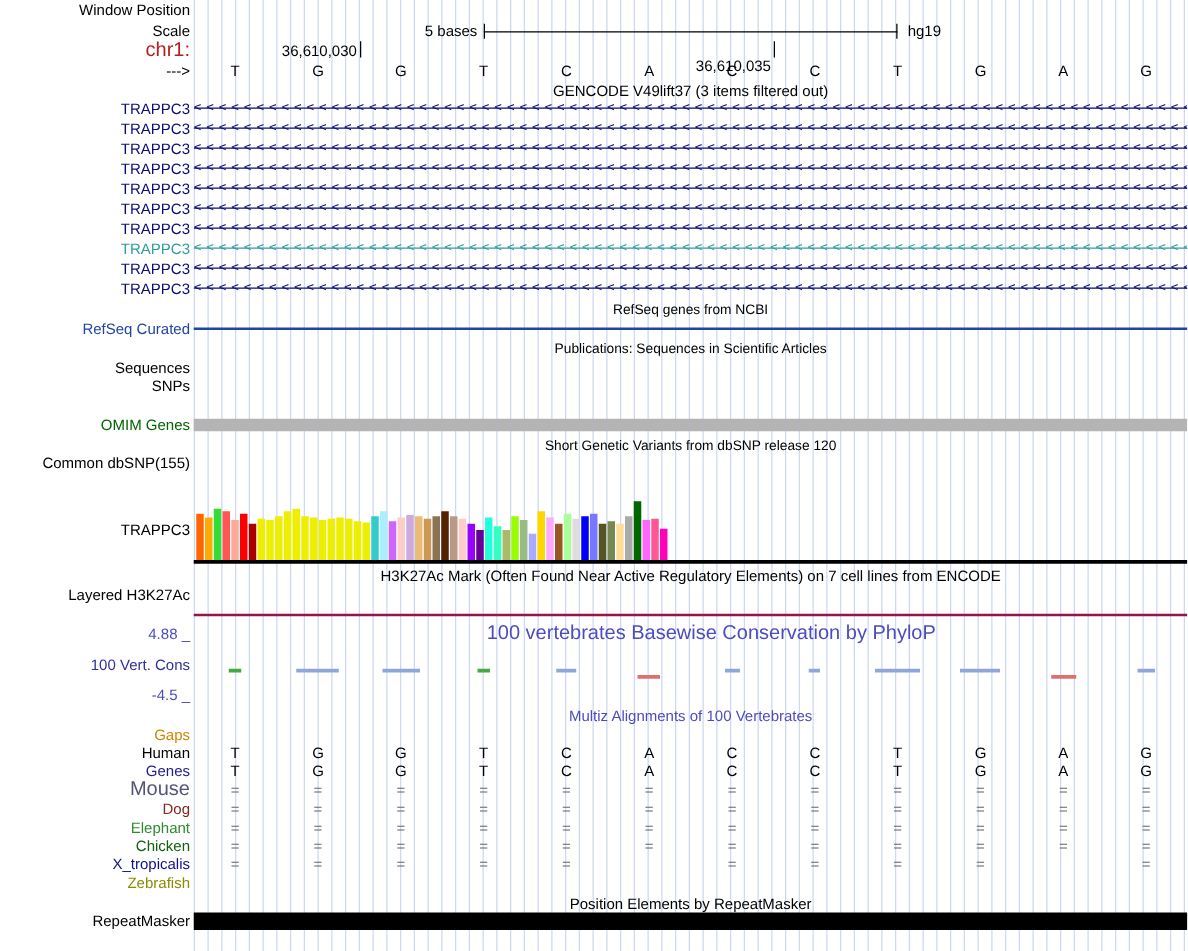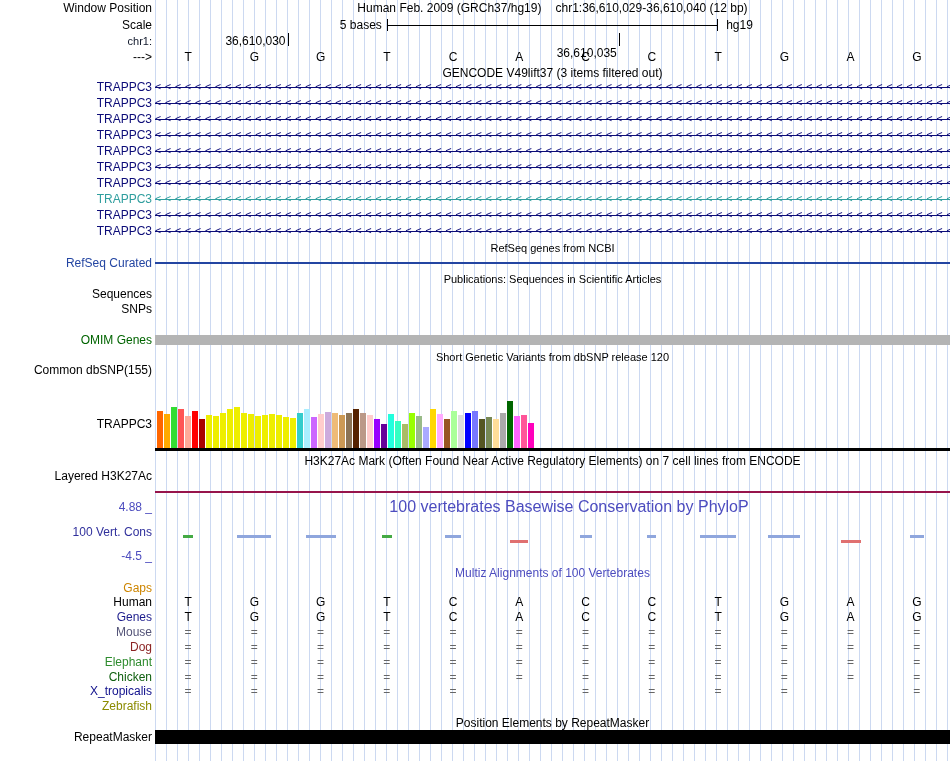--- a/index.html
+++ b/index.html
@@ -84,32 +84,28 @@
       <div style="position: absolute; left: 870px; top: 0px; width: 1px; height: 761px; background: rgb(204, 217, 241);"></div>
       <div style="position: absolute; left: 881px; top: 0px; width: 1px; height: 761px; background: rgb(204, 217, 241);"></div>
       <div style="position: absolute; left: 892px; top: 0px; width: 1px; height: 761px; background: rgb(204, 217, 241);"></div>
       <div style="position: absolute; left: 903px; top: 0px; width: 1px; height: 761px; background: rgb(204, 217, 241);"></div>
       <div style="position: absolute; left: 914px; top: 0px; width: 1px; height: 761px; background: rgb(204, 217, 241);"></div>
       <div style="position: absolute; left: 925px; top: 0px; width: 1px; height: 761px; background: rgb(204, 217, 241);"></div>
       <div style="position: absolute; left: 936px; top: 0px; width: 1px; height: 761px; background: rgb(204, 217, 241);"></div>
       <div style="position: absolute; left: 947px; top: 0px; width: 1px; height: 761px; background: rgb(204, 217, 241);"></div>
     </div>
 
-  <div class="hdr">
-    <span>Human Feb. 2009 (GRCh37/hg19)</span>
-    <span>chr1:36,610,029-36,610,040 (12 bp)</span>
-  </div>
 
   <span class="abs" style="right: 568.125px; top: 18px;">5 bases</span>
   <span class="abs" style="left: 726.125px; top: 18px;">hg19</span>
   <span class="abs" style="right: 664.5px; top: 34px;">36,610,030</span>
   <span class="abs" style="right: 333.25px; top: 34px; margin-top: 12px;">36,610,035</span>
 <div style="position: absolute; right: 798px; top: 1px; color: rgb(0, 0, 0); font-size: 12px; line-height: 14px; white-space: nowrap;">Window Position</div>
     <div style="position: absolute; right: 798px; top: 18px; color: rgb(0, 0, 0); font-size: 12px; line-height: 14px; white-space: nowrap;">Scale</div>
-    <div style="position: absolute; right: 798px; top: 34px; color: #0f172a; font-size: 11px; line-height: 14px; white-space: nowrap;">chr1:</div>
+    <div style="position: absolute; right: 798px; top: 34px; color: #b91c1c; font-size: 16px; line-height: 14px; white-space: nowrap;">chr1:</div>
     <div style="position: absolute; right: 798px; top: 50px; color: rgb(0, 0, 0); font-size: 12px; line-height: 14px; white-space: nowrap;">---&gt;</div>
     <div style="position: absolute; right: 798px; top: 80px; color: rgb(12, 12, 120); font-size: 12px; line-height: 14px; white-space: nowrap;">TRAPPC3</div>
     <div style="position: absolute; right: 798px; top: 96px; color: rgb(12, 12, 120); font-size: 12px; line-height: 14px; white-space: nowrap;">TRAPPC3</div>
     <div style="position: absolute; right: 798px; top: 112px; color: rgb(12, 12, 120); font-size: 12px; line-height: 14px; white-space: nowrap;">TRAPPC3</div>
     <div style="position: absolute; right: 798px; top: 128px; color: rgb(12, 12, 120); font-size: 12px; line-height: 14px; white-space: nowrap;">TRAPPC3</div>
     <div style="position: absolute; right: 798px; top: 144px; color: rgb(12, 12, 120); font-size: 12px; line-height: 14px; white-space: nowrap;">TRAPPC3</div>
     <div style="position: absolute; right: 798px; top: 160px; color: rgb(12, 12, 120); font-size: 12px; line-height: 14px; white-space: nowrap;">TRAPPC3</div>
     <div style="position: absolute; right: 798px; top: 176px; color: rgb(12, 12, 120); font-size: 12px; line-height: 14px; white-space: nowrap;">TRAPPC3</div>
     <div style="position: absolute; right: 798px; top: 192px; color: rgb(47, 158, 158); font-size: 12px; line-height: 14px; white-space: nowrap;">TRAPPC3</div>
     <div style="position: absolute; right: 798px; top: 208px; color: rgb(12, 12, 120); font-size: 12px; line-height: 14px; white-space: nowrap;">TRAPPC3</div>
@@ -252,21 +248,21 @@
     <div style="position: absolute; left: 287.5px; top: 610px; width: 66.25px; text-align: center; font-size: 12px; line-height: 14px; color: rgb(0, 0, 0);">G</div>
     <div style="position: absolute; left: 353.75px; top: 610px; width: 66.25px; text-align: center; font-size: 12px; line-height: 14px; color: rgb(0, 0, 0);">T</div>
     <div style="position: absolute; left: 420px; top: 610px; width: 66.25px; text-align: center; font-size: 12px; line-height: 14px; color: rgb(0, 0, 0);">C</div>
     <div style="position: absolute; left: 486.25px; top: 610px; width: 66.25px; text-align: center; font-size: 12px; line-height: 14px; color: rgb(0, 0, 0);">A</div>
     <div style="position: absolute; left: 552.5px; top: 610px; width: 66.25px; text-align: center; font-size: 12px; line-height: 14px; color: rgb(0, 0, 0);">C</div>
     <div style="position: absolute; left: 618.75px; top: 610px; width: 66.25px; text-align: center; font-size: 12px; line-height: 14px; color: rgb(0, 0, 0);">C</div>
     <div style="position: absolute; left: 685px; top: 610px; width: 66.25px; text-align: center; font-size: 12px; line-height: 14px; color: rgb(0, 0, 0);">T</div>
     <div style="position: absolute; left: 751.25px; top: 610px; width: 66.25px; text-align: center; font-size: 12px; line-height: 14px; color: rgb(0, 0, 0);">G</div>
     <div style="position: absolute; left: 817.5px; top: 610px; width: 66.25px; text-align: center; font-size: 12px; line-height: 14px; color: rgb(0, 0, 0);">A</div>
     <div style="position: absolute; left: 883.75px; top: 610px; width: 66.25px; text-align: center; font-size: 12px; line-height: 14px; color: rgb(0, 0, 0);">G</div>
-    <div style="position: absolute; right: 798px; top: 625px; color: rgb(84, 84, 120); font-size: 12px; line-height: 14px; white-space: nowrap;">Mouse</div>
+    <div style="position: absolute; right: 798px; top: 625px; color: rgb(84, 84, 120); font-size: 16px; line-height: 14px; white-space: nowrap;">Mouse</div>
     <div style="position: absolute; left: 155px; top: 625px; width: 66.25px; text-align: center; font-size: 12px; line-height: 14px; color: rgb(102, 102, 102);">=</div>
     <div style="position: absolute; left: 221.25px; top: 625px; width: 66.25px; text-align: center; font-size: 12px; line-height: 14px; color: rgb(102, 102, 102);">=</div>
     <div style="position: absolute; left: 287.5px; top: 625px; width: 66.25px; text-align: center; font-size: 12px; line-height: 14px; color: rgb(102, 102, 102);">=</div>
     <div style="position: absolute; left: 353.75px; top: 625px; width: 66.25px; text-align: center; font-size: 12px; line-height: 14px; color: rgb(102, 102, 102);">=</div>
     <div style="position: absolute; left: 420px; top: 625px; width: 66.25px; text-align: center; font-size: 12px; line-height: 14px; color: rgb(102, 102, 102);">=</div>
     <div style="position: absolute; left: 486.25px; top: 625px; width: 66.25px; text-align: center; font-size: 12px; line-height: 14px; color: rgb(102, 102, 102);">=</div>
     <div style="position: absolute; left: 552.5px; top: 625px; width: 66.25px; text-align: center; font-size: 12px; line-height: 14px; color: rgb(102, 102, 102);">=</div>
     <div style="position: absolute; left: 618.75px; top: 625px; width: 66.25px; text-align: center; font-size: 12px; line-height: 14px; color: rgb(102, 102, 102);">=</div>
     <div style="position: absolute; left: 685px; top: 625px; width: 66.25px; text-align: center; font-size: 12px; line-height: 14px; color: rgb(102, 102, 102);">=</div>
     <div style="position: absolute; left: 751.25px; top: 625px; width: 66.25px; text-align: center; font-size: 12px; line-height: 14px; color: rgb(102, 102, 102);">=</div>

